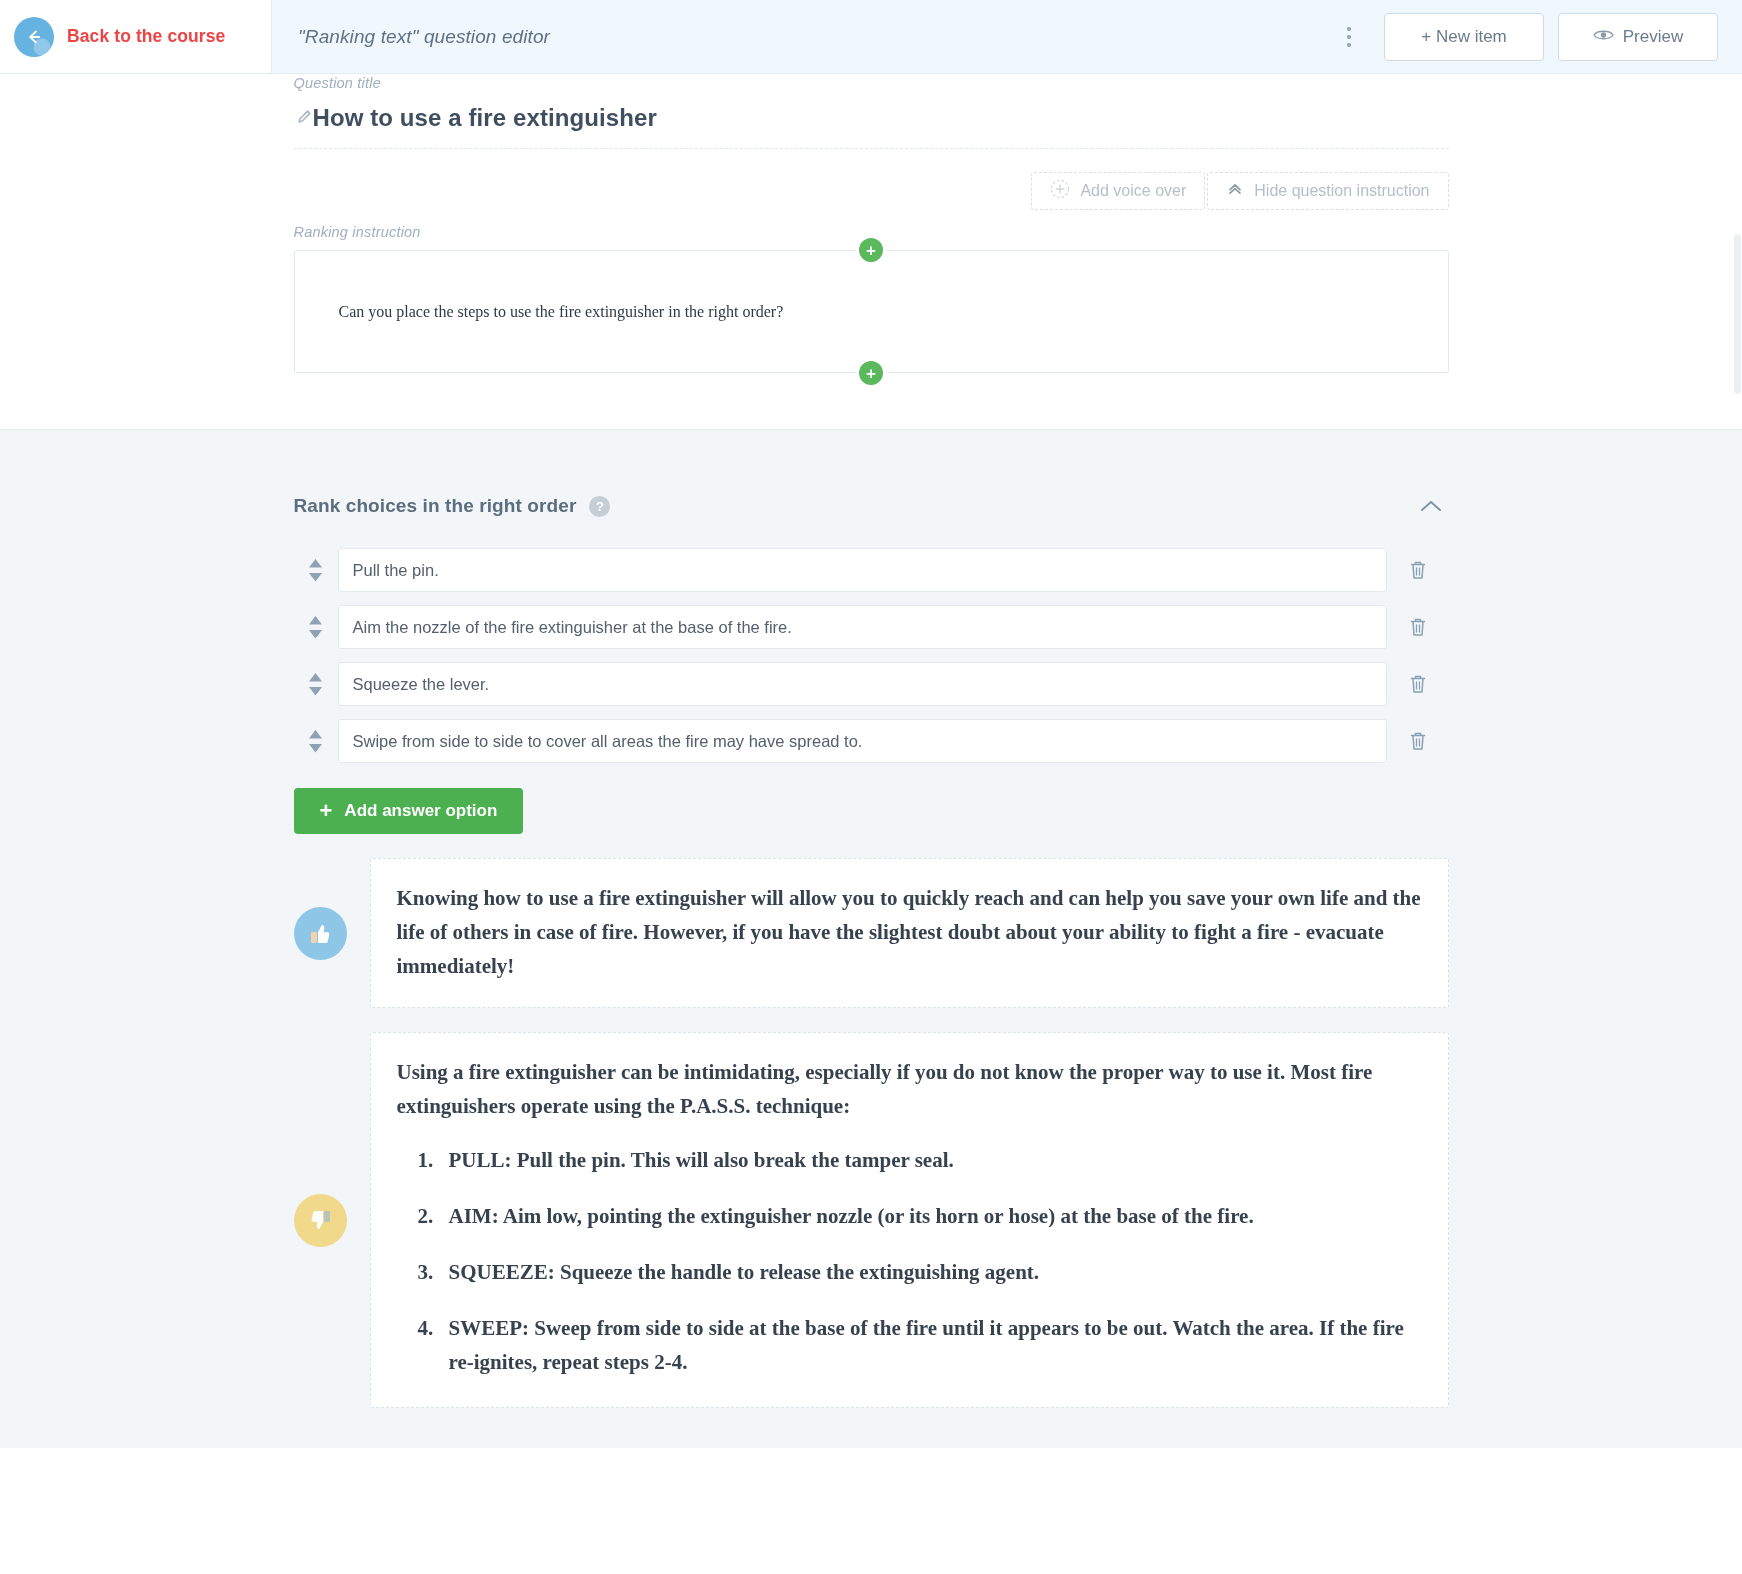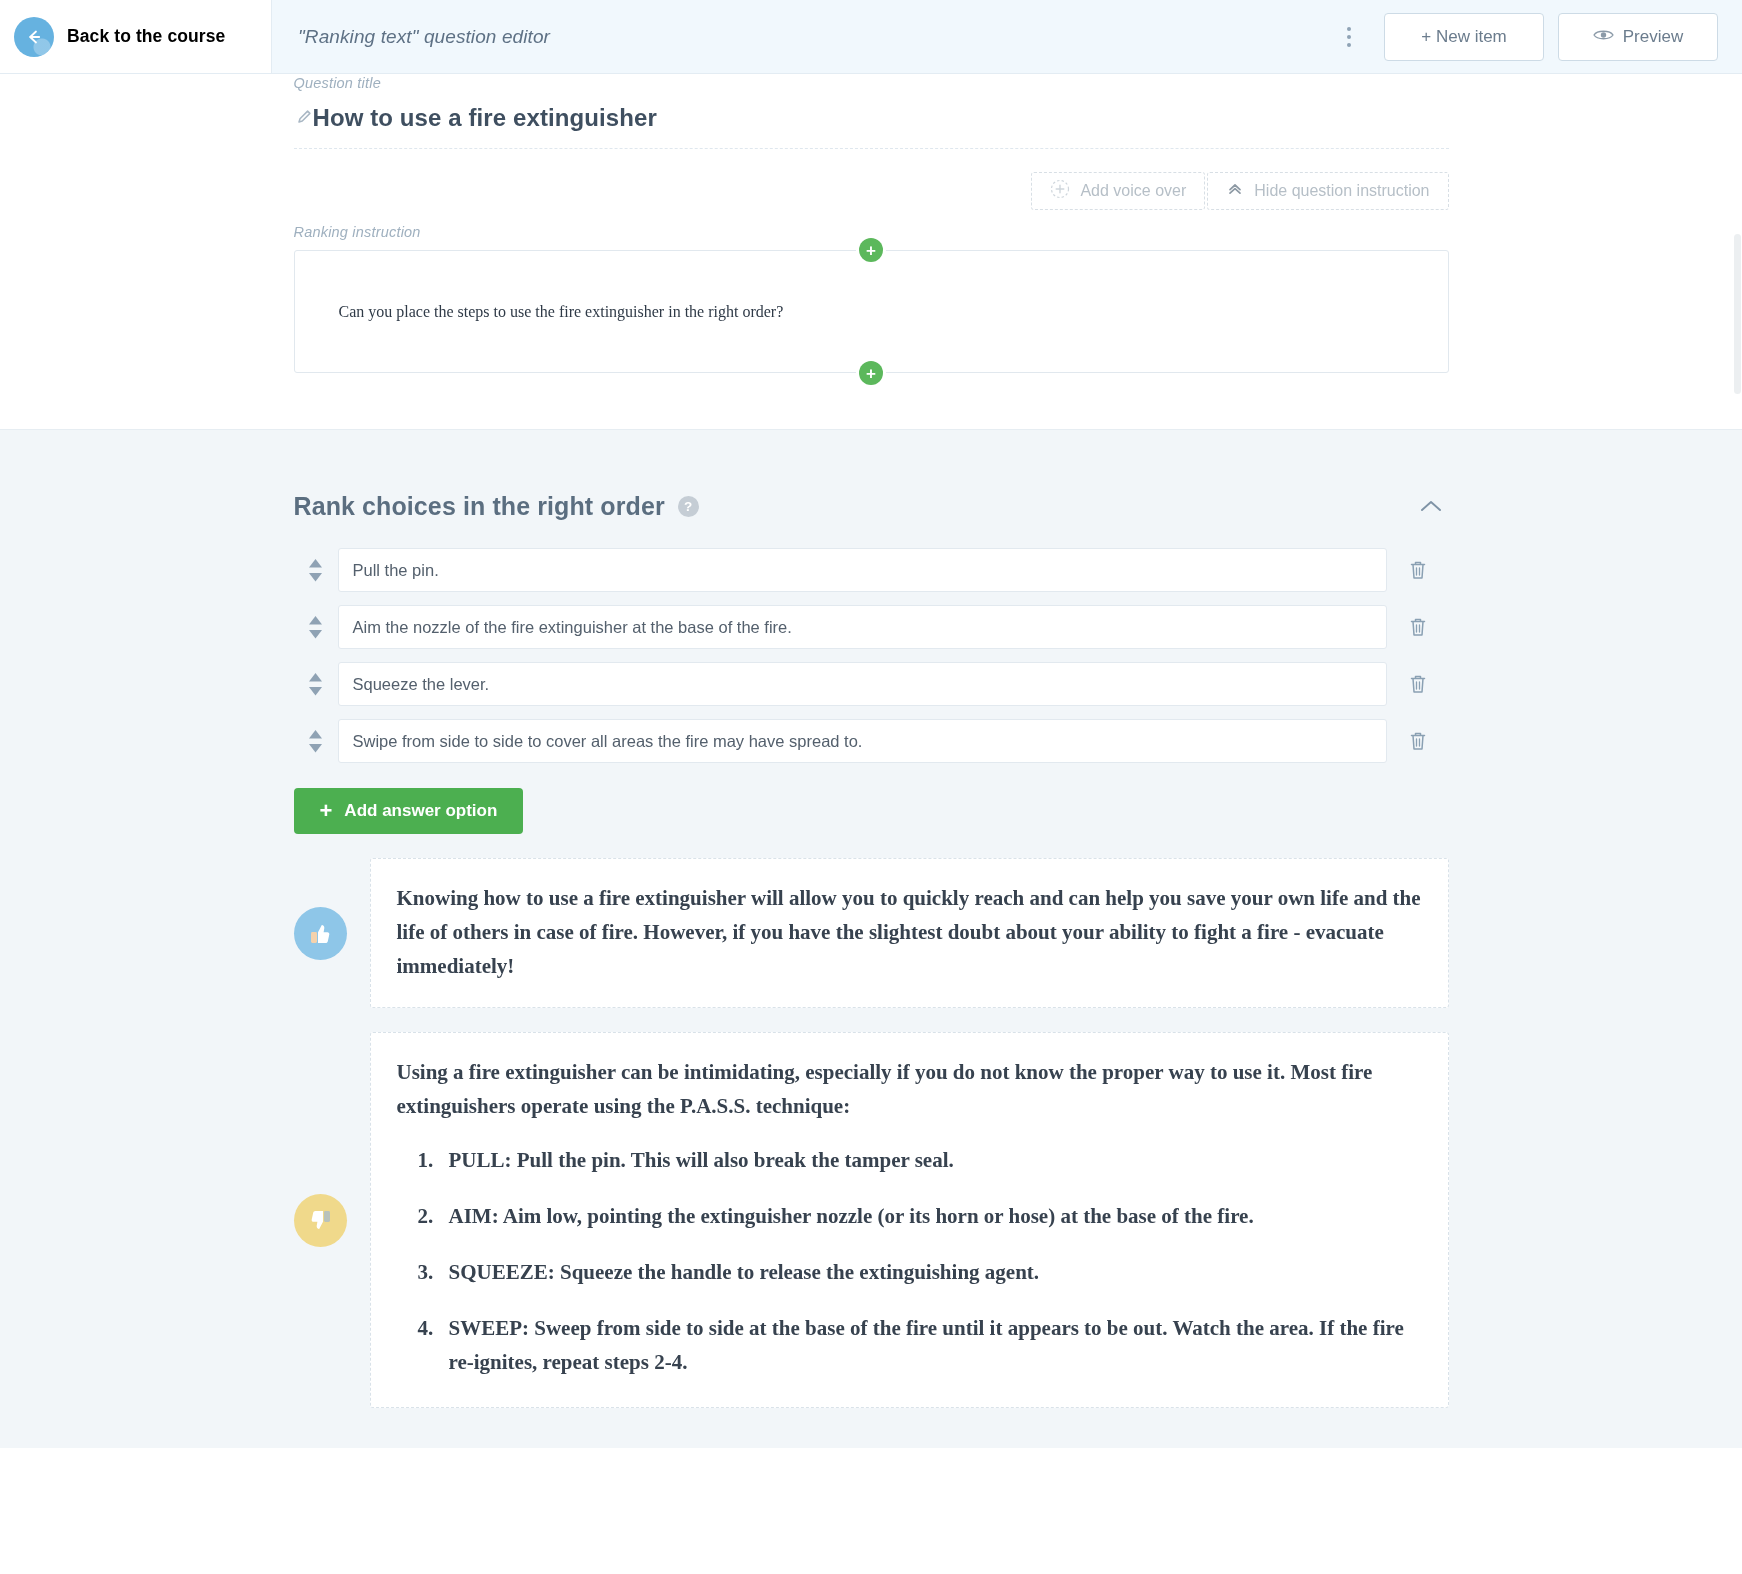--- a/index.html
+++ b/index.html
@@ -40,21 +40,21 @@
     overflow: hidden;
   }
   .back-circle::after{
     content:"";
     position:absolute;
     width:40px;height:40px;border-radius:50%;
     background: radial-gradient(circle at 70% 75%, rgba(255,255,255,.28) 0 8px, transparent 9px);
   }
   .back-circle svg { position: relative; z-index: 2; }
   .back-label {
-    color: #000000;
+    color: #ef4444;
     font-size: 17.5px;
     font-weight: bold;
     letter-spacing: .1px;
     white-space: nowrap;
   }
 
   .topbar-main {
     flex: 1;
     display: flex;
     align-items: center;
@@ -196,21 +196,21 @@
     padding-bottom: 40px;
     min-height: 600px;
   }
 
   .section-head {
     display: flex;
     align-items: center;
     padding-top: 58px;
   }
   .section-title {
-    font-size: 25px;
+    font-size: 19px;
     font-weight: bold;
     color: #5b6e80;
     letter-spacing: .1px;
   }
   .help-dot {
     width: 21px; height: 21px;
     border-radius: 50%;
     background: #c5cdd5;
     color: #fff;
     font-size: 13.5px;

